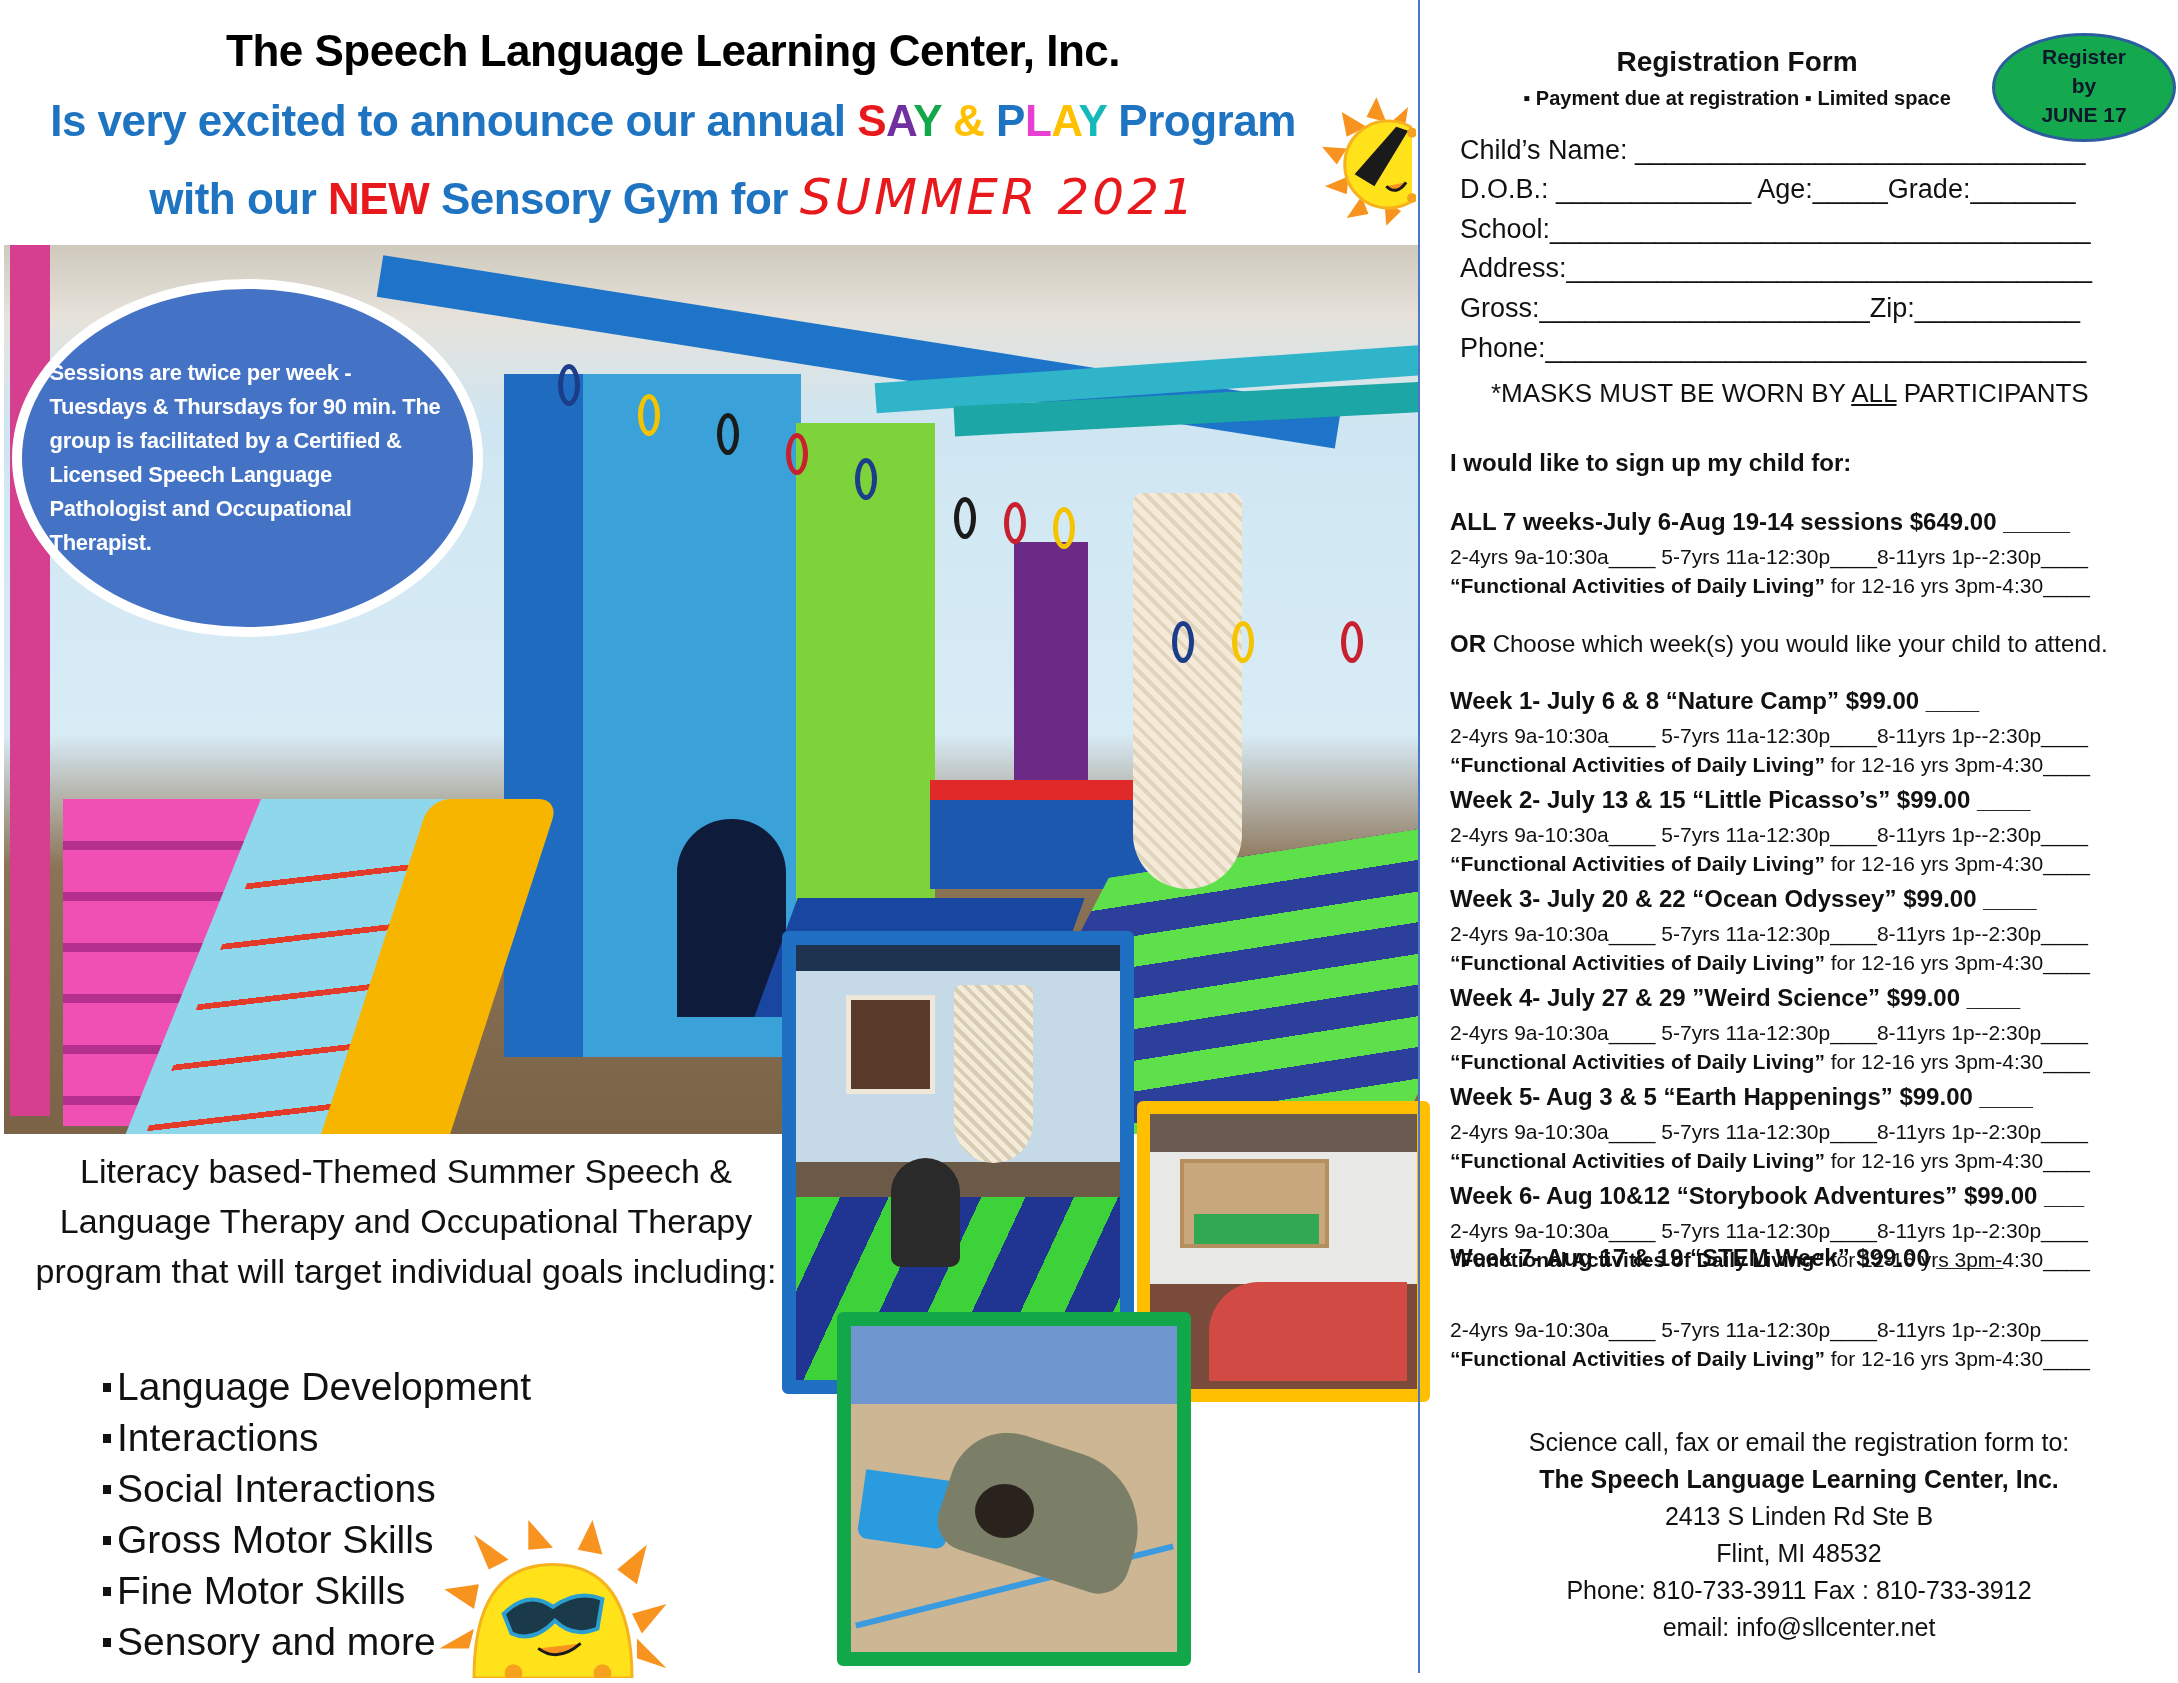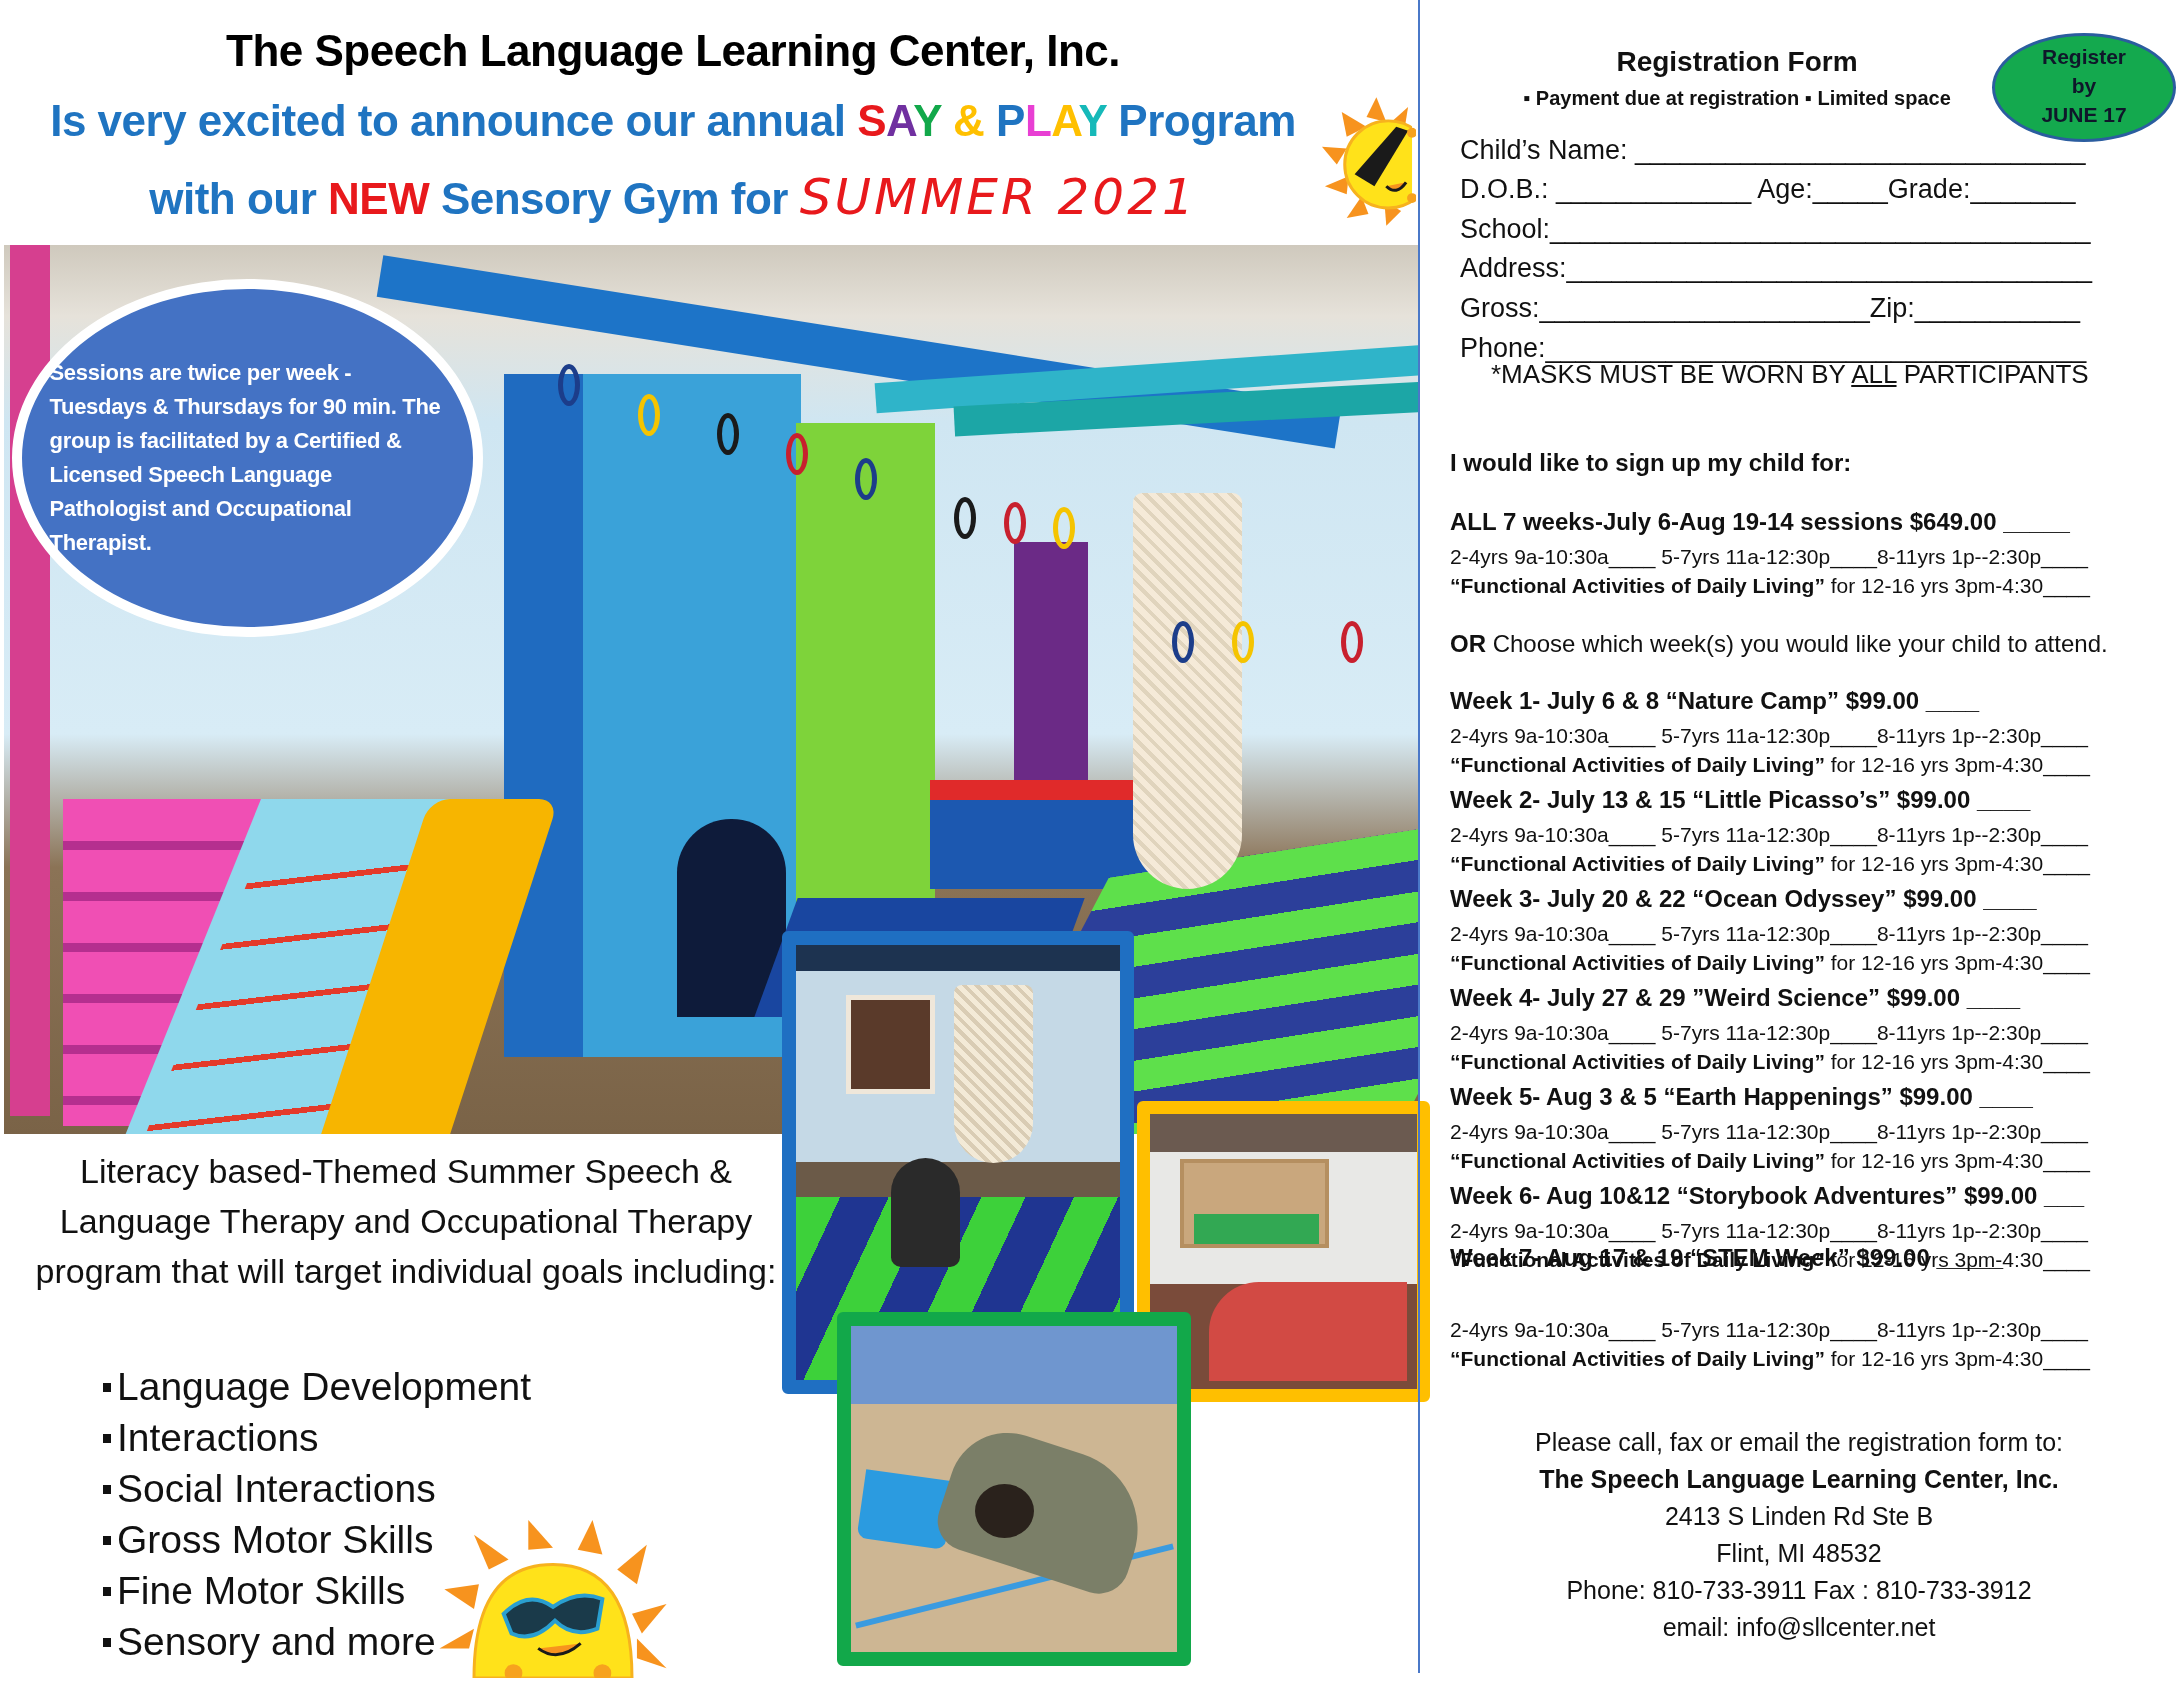--- a/index.html
+++ b/index.html
@@ -92,21 +92,21 @@
   .divider { position: absolute; left: 1418px; top: 0; width: 2px; height: 1673px; background: #4a78c8; }
 
   
   .form { position: absolute; left: 1420px; top: 0; width: 758px; height: 1683px; font-family: "Liberation Sans", sans-serif; }
   .form-title { position: absolute; left: 0; width: 634px; top: 46px; text-align: center; font-size: 28px; font-weight: bold; }
   .form-subtitle { position: absolute; left: 0; width: 634px; top: 87px; text-align: center; font-size: 20px; font-weight: bold; }
   .badge { position: absolute; left: 572px; top: 33px; width: 184px; height: 109px; border-radius: 50%;
            background: #14a94e; border: 3px solid #2b5d9f; text-align: center; color: #0f172a; font-weight: bold;
            font-size: 21px; line-height: 29px; padding-top: 6px; }
   .field { position: absolute; left: 40px; font-size: 27px; color: #111; white-space: nowrap; }
-  .masks { position: absolute; left: 71px; top: 359px; font-size: 26px; white-space: nowrap; }
+  .masks { position: absolute; left: 71px; top: 378px; font-size: 26px; white-space: nowrap; }
   .masks u { text-decoration: underline; }
   .signup-heading { position: absolute; left: 30px; top: 449px; font-size: 24px; font-weight: bold; }
   .option-head { position: absolute; left: 30px; font-size: 24px; font-weight: bold; white-space: nowrap; }
   .option-line { position: absolute; left: 30px; font-size: 21px; white-space: nowrap; }
   .option-line b { font-weight: bold; }
   .or-line { position: absolute; left: 30px; top: 630px; font-size: 24px; white-space: nowrap; }
   .contact { position: absolute; left: 0; width: 758px; top: 1424px; text-align: center; font-size: 25px; line-height: 37px; }
   .contact .org { font-weight: bold; }
 </style>
 </head>
@@ -275,21 +275,21 @@
 
   <div class="option-head" style="top:1182px">Week 6- Aug 10&amp;12 “Storybook Adventures” $99.00 ___</div>
   <div class="option-line" style="top:1219px">2-4yrs 9a-10:30a____ 5-7yrs 11a-12:30p____8-11yrs 1p--2:30p____</div>
   <div class="option-line" style="top:1248px"><b>“Functional Activities of Daily Living”</b><span> for  12-16 yrs 3pm-4:30____</span></div>
 
   <div class="option-head" style="top:1244px">Week 7- Aug 17 &amp; 19 “STEM Week”  $99.00  _____</div>
   <div class="option-line" style="top:1318px">2-4yrs 9a-10:30a____ 5-7yrs 11a-12:30p____8-11yrs 1p--2:30p____</div>
   <div class="option-line" style="top:1347px"><b>“Functional Activities of Daily Living”</b><span> for 12-16 yrs 3pm-4:30____</span></div>
 
   <div class="contact">
-    <div>Please call, fax or email the registration form to:</div>
+    <div>Science call, fax or email the registration form to:</div>
     <div class="org">The Speech Language Learning Center, Inc.</div>
     <div>2413 S Linden Rd Ste B</div>
     <div>Flint, MI  48532</div>
     <div>Phone:  810-733-3911     Fax :  810-733-3912</div>
     <div>email: info@sllcenter.net</div>
   </div>
 </div>
 
 
 </body></html>

